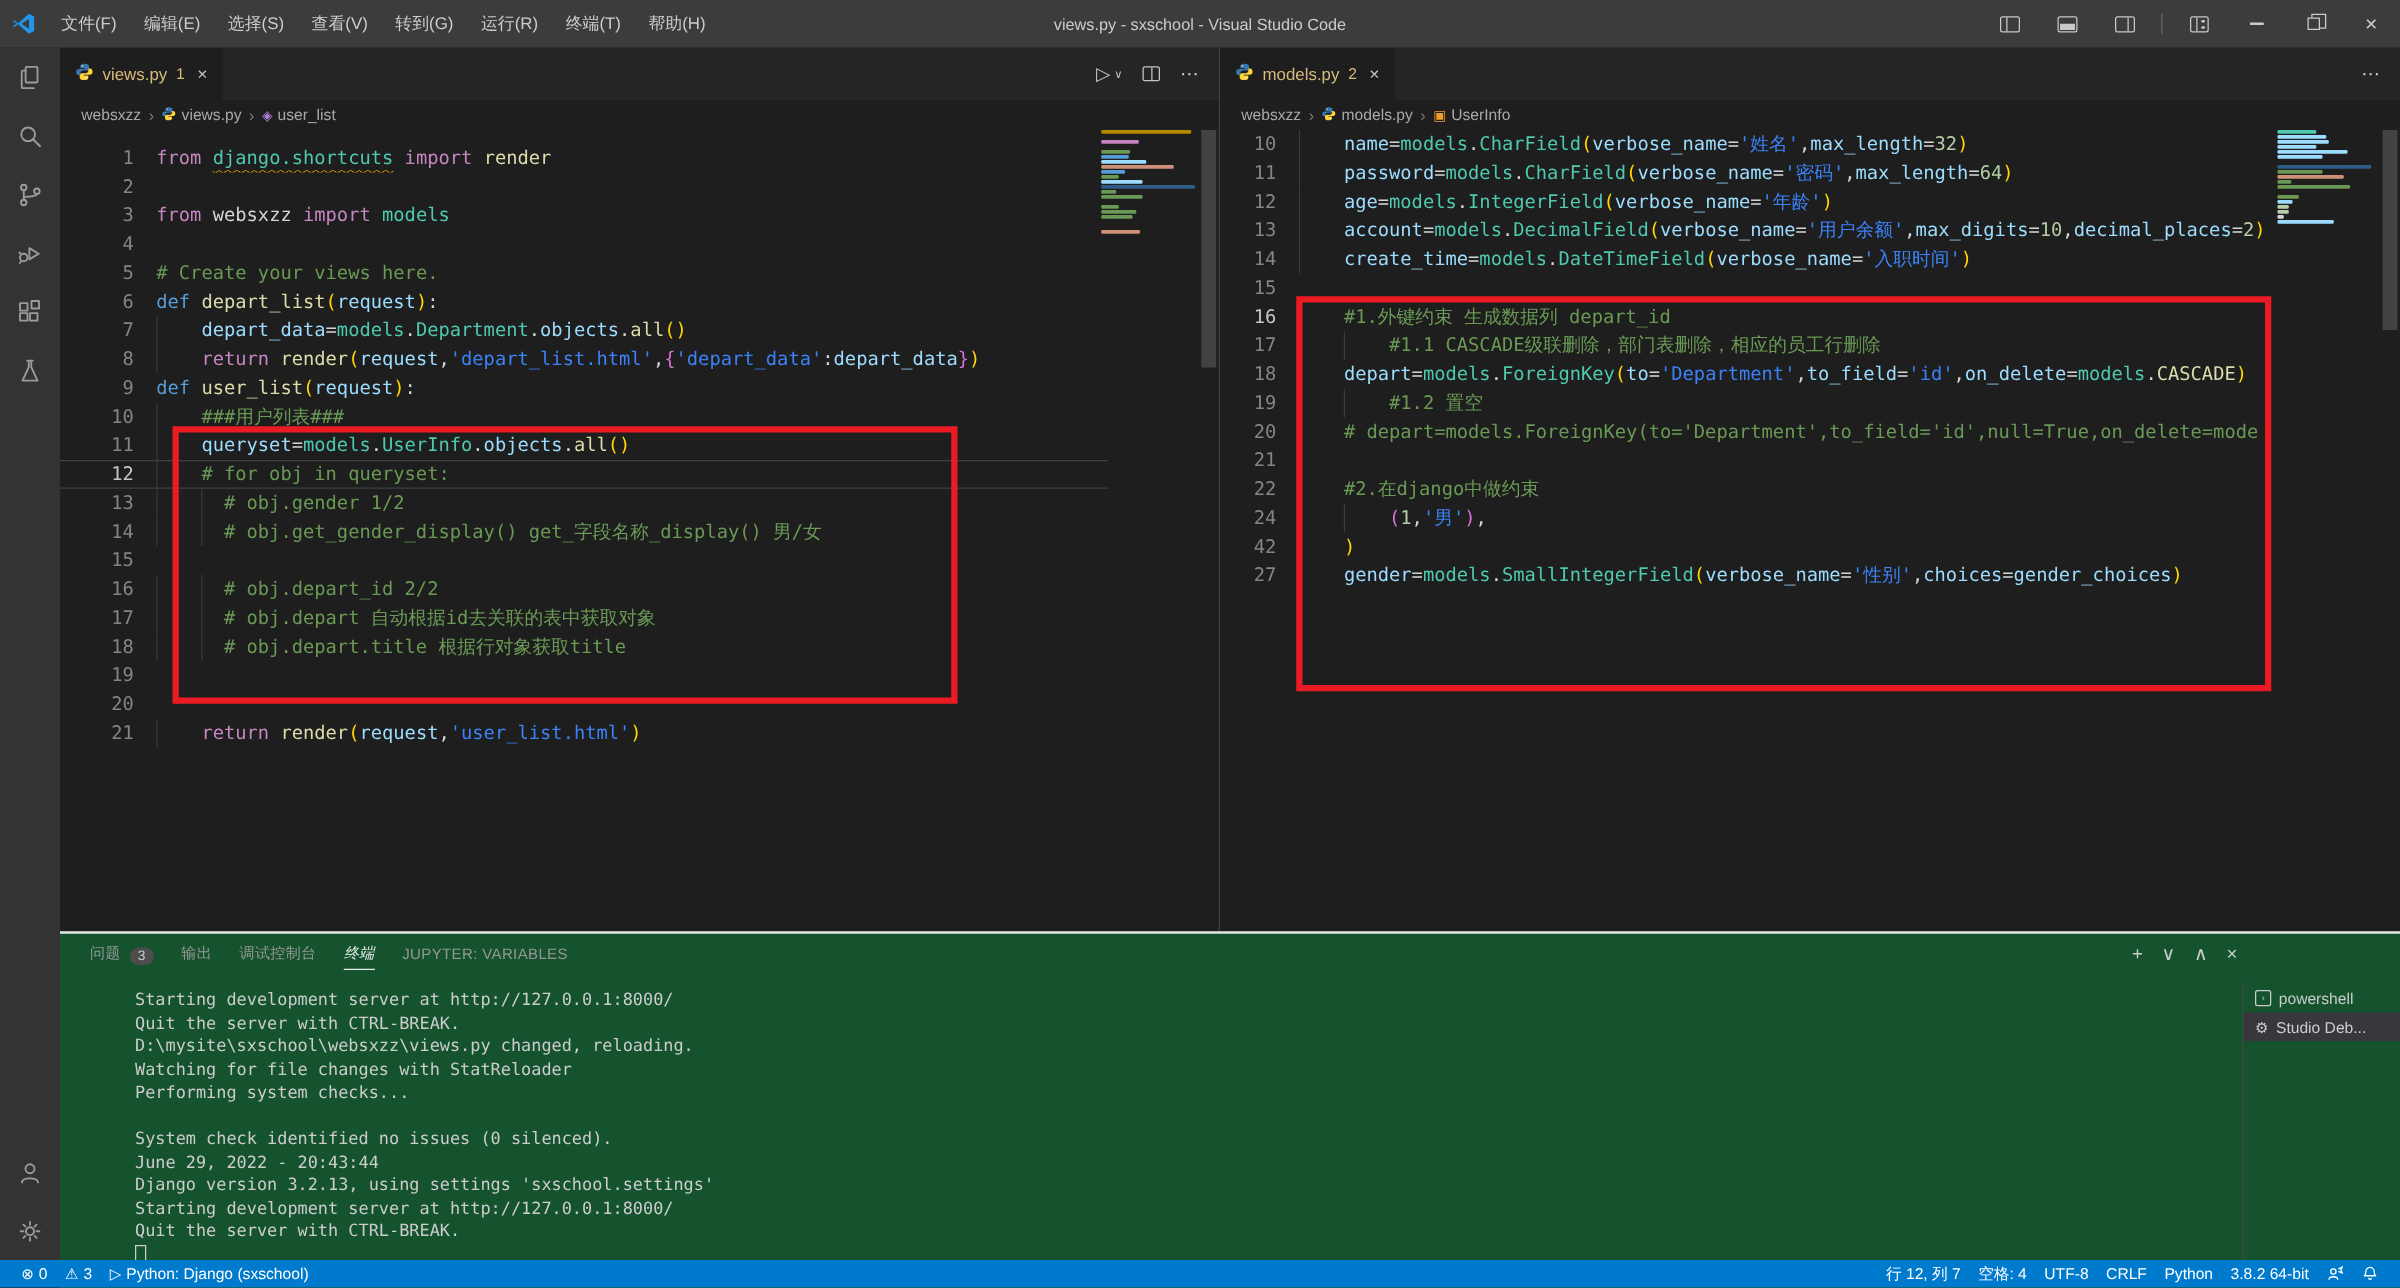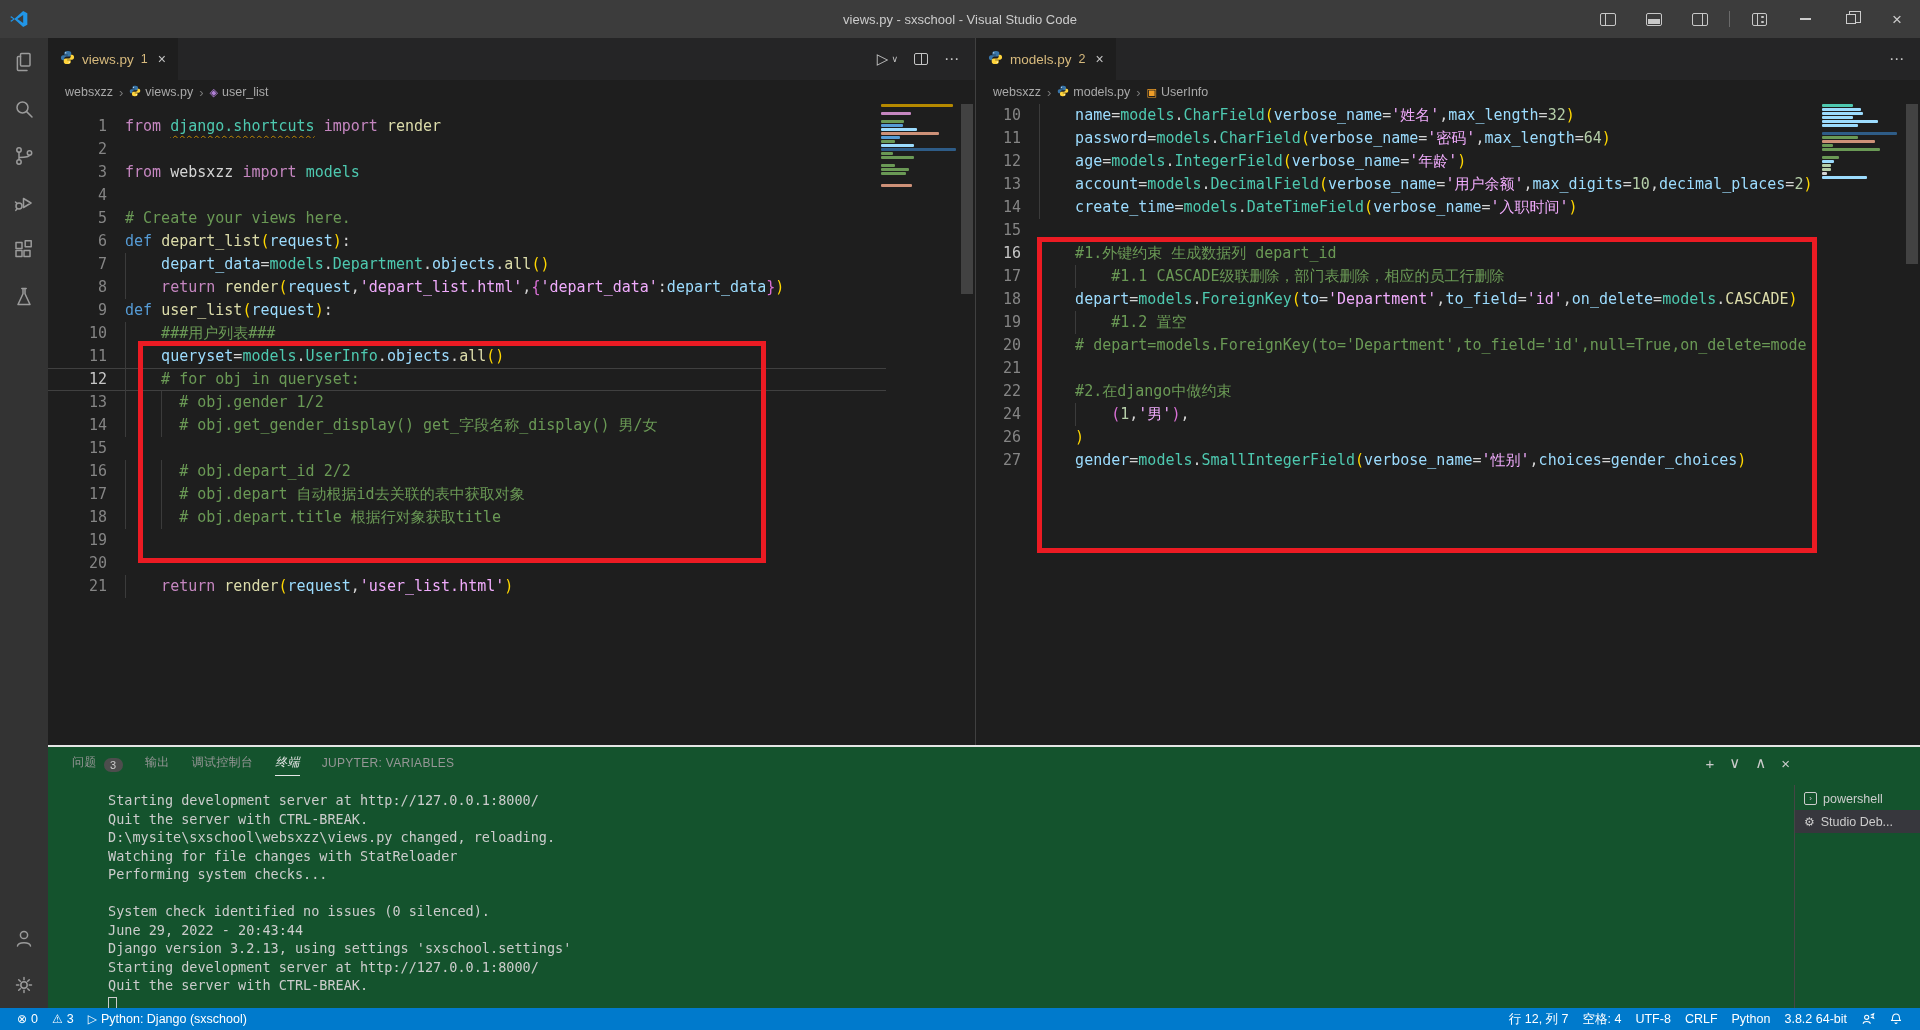--- a/index.html
+++ b/index.html
@@ -61,21 +61,21 @@
   #eg-right .code-view{right:98px;padding-top:0;}
   .code-row{display:flex;height:23px;line-height:23px;white-space:pre;}
   .gutter-num{flex:none;text-align:right;color:#858585;}
   #eg-left .gutter-num{width:59px;margin-right:18px;}
   #eg-right .gutter-num{width:45px;margin-right:18px;}
   .gutter-num.active{color:#C6C6C6;}
   .code-text{position:relative;flex:1;overflow:hidden;color:#D4D4D4;}
   .ind{display:inline-block;position:relative;height:23px;vertical-align:top;}
   .guide{position:absolute;top:0;bottom:0;width:1px;background:#3B3B3B;}
   .tk-k{color:#C586C0;} .tk-d{color:#569CD6;} .tk-m{color:#4EC9B0;} .tk-f{color:#DCDCAA;}
-  .tk-v{color:#9CDCFE;} .tk-s{color:#f0abfc;} .tk-c{color:#6A9955;} .tk-n{color:#B5CEA8;}
+  .tk-v{color:#9CDCFE;} .tk-s{color:#3b82f6;} .tk-c{color:#6A9955;} .tk-n{color:#B5CEA8;}
   .tk-p{color:#FFD700;} .tk-p2{color:#DA70D6;} .tk-o,.tk-t{color:#D4D4D4;}
   .tk-w{color:#4EC9B0;text-decoration:underline wavy #BF8803 1px;text-underline-offset:4px;}
   .curline{position:absolute;left:0;width:838px;height:23px;border-top:1px solid #404040;
     border-bottom:1px solid #404040;pointer-events:none;}
   
   .minimap{position:absolute;top:0;width:78px;}
   #eg-left .minimap{right:16px;}
   #eg-right .minimap{right:20px;}
   .mm-stripe{height:3px;margin-bottom:1px;border-radius:1px;}
   .vscroll{position:absolute;right:2px;top:0;width:12px;bottom:0;}
@@ -111,20 +111,30 @@
 </style>
 </head>
 <body>
 
 <div class="titlebar">
   <div class="vslogo">
     <svg width="20" height="20" viewBox="0 0 24 24">
         <path fill="#2196E8" d="M17 2.5 6.6 11.6 3 8.8l-1.6.9L5.2 12l-3.8 2.3 1.6.9 3.6-2.8L17 21.5l5-2.6V5.1L17 2.5zm0 4.6v9.8L10 12l7-4.9z"></path>
       </svg>
   </div>
+  <div class="menus">
+      <div class="menu-item">文件(F)</div>
+      <div class="menu-item">编辑(E)</div>
+      <div class="menu-item">选择(S)</div>
+      <div class="menu-item">查看(V)</div>
+      <div class="menu-item">转到(G)</div>
+      <div class="menu-item">运行(R)</div>
+      <div class="menu-item">终端(T)</div>
+      <div class="menu-item">帮助(H)</div>
+    </div>
   <div class="win-title">views.py - sxschool - Visual Studio Code</div>
   <div class="win-controls">
     <div class="wc-group">
       <div class="wc">
           <span class="ic-box l"></span>
         </div>
       <div class="wc">
           <span class="ic-box b"></span>
         </div>
       <div class="wc">
@@ -342,21 +352,21 @@
         <div class="code-row"><div class="gutter-num">14</div><div class="code-text"><span class="ind" style="width: 4ch;"><i class="guide" style="left: 0ch;"></i></span><span class="tk-v">create_time</span><span class="tk-o">=</span><span class="tk-m">models</span><span class="tk-t">.</span><span class="tk-m">DateTimeField</span><span class="tk-p">(</span><span class="tk-v">verbose_name</span><span class="tk-o">=</span><span class="tk-s">'入职时间'</span><span class="tk-p">)</span></div></div>
         <div class="code-row"><div class="gutter-num">15</div><div class="code-text"></div></div>
         <div class="code-row"><div class="gutter-num active">16</div><div class="code-text"><span class="ind" style="width: 4ch;"><i class="guide" style="left: 0ch;"></i></span><span class="tk-c">#1.外键约束 生成数据列 depart_id</span></div></div>
         <div class="code-row"><div class="gutter-num">17</div><div class="code-text"><span class="ind" style="width: 8ch;"><i class="guide" style="left: 0ch;"></i><i class="guide" style="left: 4ch;"></i></span><span class="tk-c">#1.1 CASCADE级联删除，部门表删除，相应的员工行删除</span></div></div>
         <div class="code-row"><div class="gutter-num">18</div><div class="code-text"><span class="ind" style="width: 4ch;"><i class="guide" style="left: 0ch;"></i></span><span class="tk-v">depart</span><span class="tk-o">=</span><span class="tk-m">models</span><span class="tk-t">.</span><span class="tk-m">ForeignKey</span><span class="tk-p">(</span><span class="tk-v">to</span><span class="tk-o">=</span><span class="tk-s">'Department'</span><span class="tk-t">,</span><span class="tk-v">to_field</span><span class="tk-o">=</span><span class="tk-s">'id'</span><span class="tk-t">,</span><span class="tk-v">on_delete</span><span class="tk-o">=</span><span class="tk-m">models</span><span class="tk-t">.</span><span class="tk-f">CASCADE</span><span class="tk-p">)</span></div></div>
         <div class="code-row"><div class="gutter-num">19</div><div class="code-text"><span class="ind" style="width: 8ch;"><i class="guide" style="left: 0ch;"></i><i class="guide" style="left: 4ch;"></i></span><span class="tk-c">#1.2 置空</span></div></div>
         <div class="code-row"><div class="gutter-num">20</div><div class="code-text"><span class="ind" style="width: 4ch;"><i class="guide" style="left: 0ch;"></i></span><span class="tk-c"># depart=models.ForeignKey(to='Department',to_field='id',null=True,on_delete=mode</span></div></div>
         <div class="code-row"><div class="gutter-num">21</div><div class="code-text"></div></div>
         <div class="code-row"><div class="gutter-num">22</div><div class="code-text"><span class="ind" style="width: 4ch;"><i class="guide" style="left: 0ch;"></i></span><span class="tk-c">#2.在django中做约束</span></div></div>
         <div class="code-row"><div class="gutter-num">24</div><div class="code-text"><span class="ind" style="width: 8ch;"><i class="guide" style="left: 0ch;"></i><i class="guide" style="left: 4ch;"></i></span><span class="tk-p2">(</span><span class="tk-n">1</span><span class="tk-t">,</span><span class="tk-s">'男'</span><span class="tk-p2">)</span><span class="tk-t">,</span></div></div>
-        <div class="code-row"><div class="gutter-num">26</div><div class="code-text"><span class="ind" style="width: 4ch;"><i class="guide" style="left: 0ch;"></i></span><span class="tk-p">)</span></div></div>
+        <div class="code-row"><div class="gutter-num">42</div><div class="code-text"><span class="ind" style="width: 4ch;"><i class="guide" style="left: 0ch;"></i></span><span class="tk-p">)</span></div></div>
         <div class="code-row"><div class="gutter-num">27</div><div class="code-text"><span class="ind" style="width: 4ch;"><i class="guide" style="left: 0ch;"></i></span><span class="tk-v">gender</span><span class="tk-o">=</span><span class="tk-m">models</span><span class="tk-t">.</span><span class="tk-m">SmallIntegerField</span><span class="tk-p">(</span><span class="tk-v">verbose_name</span><span class="tk-o">=</span><span class="tk-s">'性别'</span><span class="tk-t">,</span><span class="tk-v">choices</span><span class="tk-o">=</span><span class="tk-v">gender_choices</span><span class="tk-p">)</span></div></div>
       </div>
     <div class="minimap">
         <div class="mm-stripe" style="background: rgb(78, 201, 176); width: 40%;"></div>
         <div class="mm-stripe" style="background: rgb(156, 220, 254); width: 50%;"></div>
         <div class="mm-stripe" style="background: rgb(156, 220, 254); width: 52%;"></div>
         <div class="mm-stripe" style="background: rgb(156, 220, 254); width: 40%;"></div>
         <div class="mm-stripe" style="background: rgb(156, 220, 254); width: 72%;"></div>
         <div class="mm-stripe" style="background: rgb(156, 220, 254); width: 46%;"></div>
         <div class="mm-stripe"></div>

